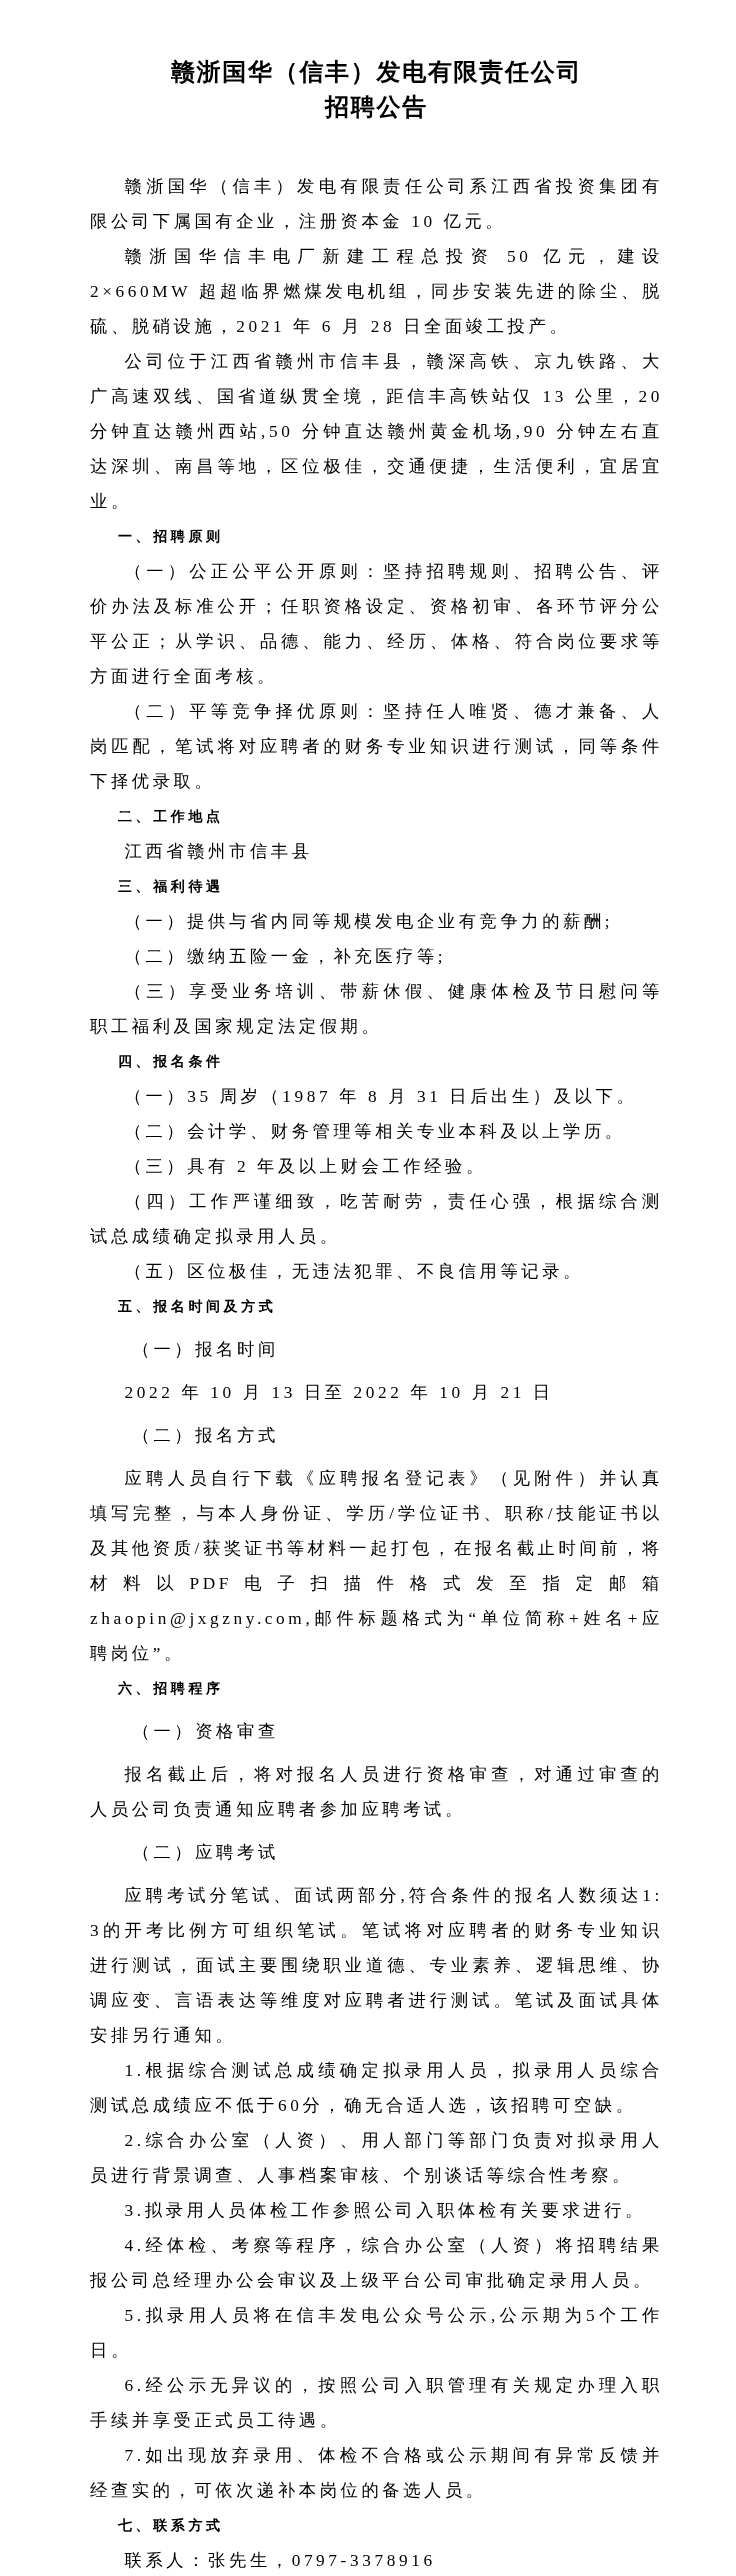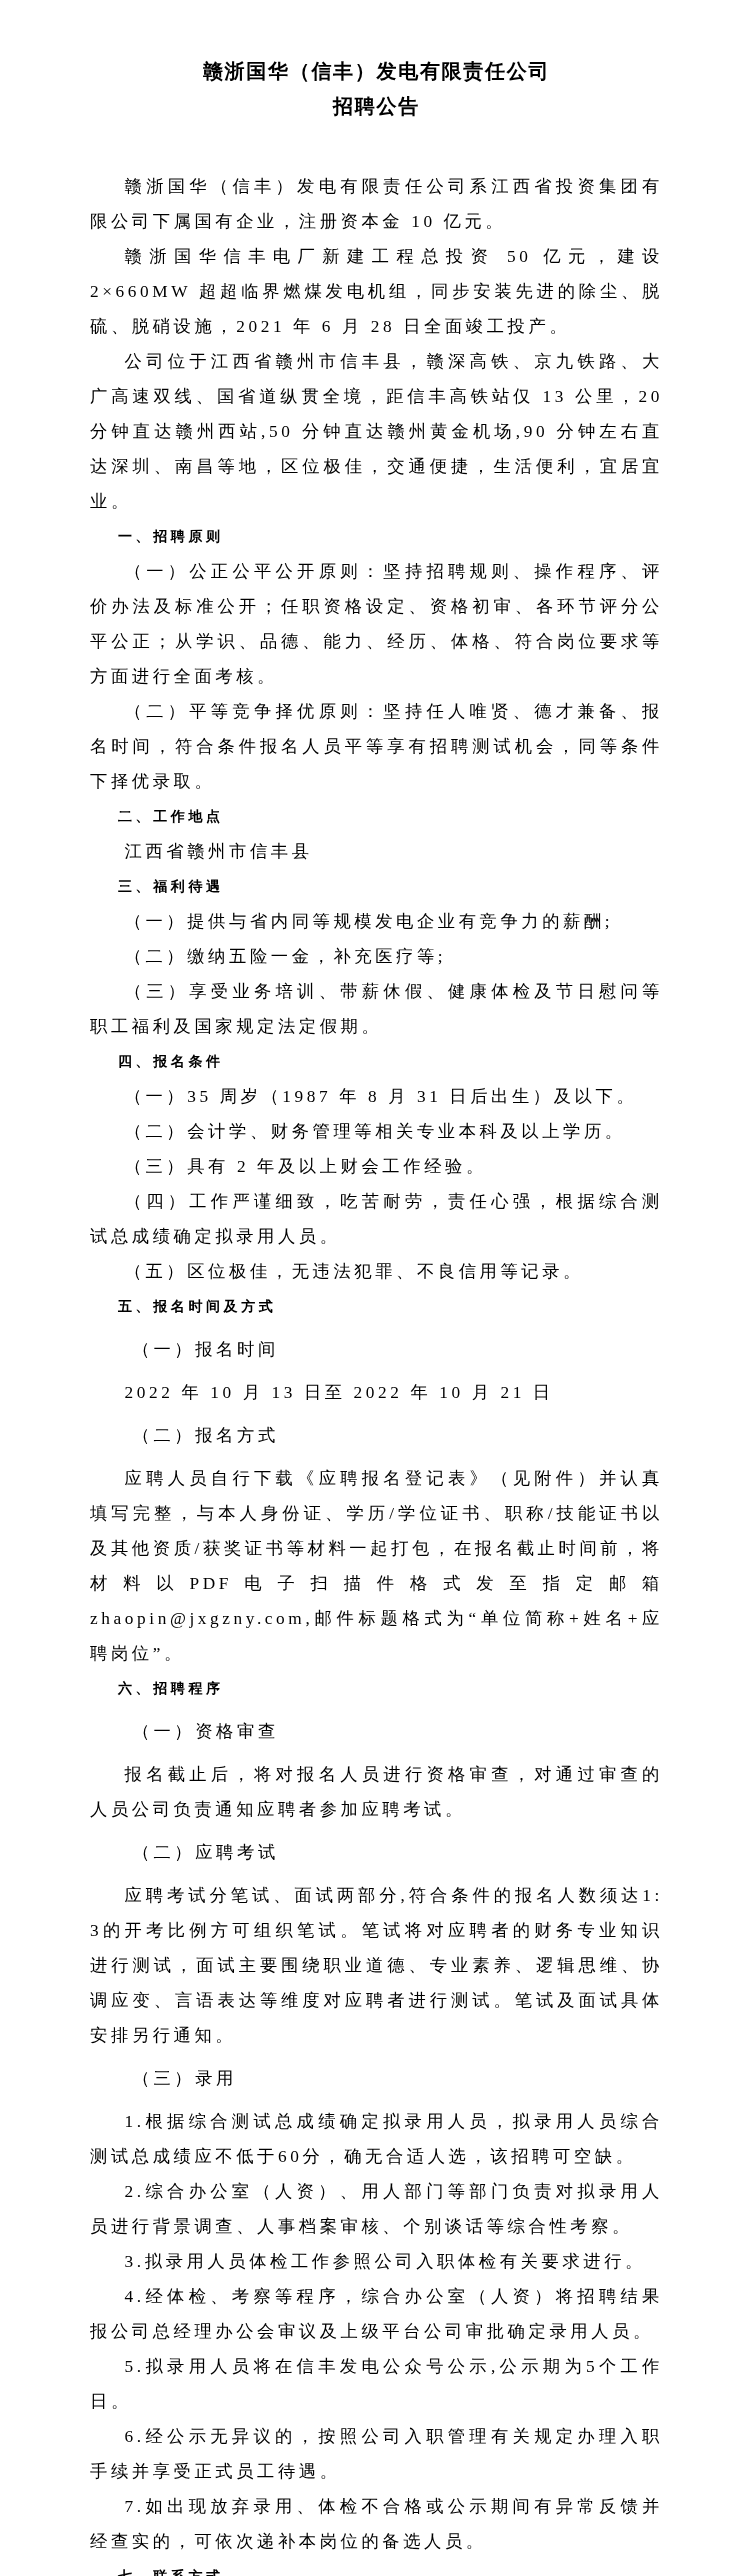--- a/index.html
+++ b/index.html
@@ -19,21 +19,21 @@
     font-family: "Liberation Serif", "DejaVu Serif", serif;
   }
   .title-block {
     margin: 0 0 45px 0;
   }
   .title-line {
     margin: 0;
     text-align: center;
     font-family: "Liberation Sans", "DejaVu Sans", sans-serif;
     font-weight: 700;
-    font-size: 20px;
+    font-size: 24px;
     line-height: 35px;
     letter-spacing: 1.7px;
   }
   .body-p {
     margin: 0;
     font-size: 17.3px;
     line-height: 35px;
     letter-spacing: 3.6px;
     text-indent: 2em;
     text-align: justify;
@@ -65,22 +65,22 @@
     <h1 class="title-line">赣浙国华（信丰）发电有限责任公司</h1>
     <h1 class="title-line">招聘公告</h1>
   </div>
 
   <div>
 
   <p class="body-p">赣浙国华（信丰）发电有限责任公司系江西省投资集团有限公司下属国有企业，注册资本金 10 亿元。</p>
       <p class="body-p">赣浙国华信丰电厂新建工程总投资 50 亿元，建设 2×660MW 超超临界燃煤发电机组，同步安装先进的除尘、脱硫、脱硝设施，2021 年 6 月 28 日全面竣工投产。</p>
       <p class="body-p">公司位于江西省赣州市信丰县，赣深高铁、京九铁路、大广高速双线、国省道纵贯全境，距信丰高铁站仅 13 公里，20 分钟直达赣州西站,50 分钟直达赣州黄金机场,90 分钟左右直达深圳、南昌等地，区位极佳，交通便捷，生活便利，宜居宜业。</p>
       <h2 class="heading">一、招聘原则</h2>
-      <p class="body-p">（一）公正公平公开原则：坚持招聘规则、操作程序、评价办法及标准公开；任职资格设定、资格初审、各环节评分公平公正；从学识、品德、能力、经历、体格、符合岗位要求等方面进行全面考核。</p>
-      <p class="body-p">（二）平等竞争择优原则：坚持任人唯贤、德才兼备、报名时间，符合条件报名人员平等享有招聘测试机会，同等条件下择优录取。</p>
+      <p class="body-p">（一）公正公平公开原则：坚持招聘规则、招聘公告、评价办法及标准公开；任职资格设定、资格初审、各环节评分公平公正；从学识、品德、能力、经历、体格、符合岗位要求等方面进行全面考核。</p>
+      <p class="body-p">（二）平等竞争择优原则：坚持任人唯贤、德才兼备、人岗匹配，笔试将对应聘者的财务专业知识进行测试，同等条件下择优录取。</p>
       <h2 class="heading">二、工作地点</h2>
       <p class="body-p">江西省赣州市信丰县</p>
       <h2 class="heading">三、福利待遇</h2>
       <p class="body-p">（一）提供与省内同等规模发电企业有竞争力的薪酬;</p>
       <p class="body-p">（二）缴纳五险一金，补充医疗等;</p>
       <p class="body-p">（三）享受业务培训、带薪休假、健康体检及节日慰问等职工福利及国家规定法定假期。</p>
       <h2 class="heading">四、报名条件</h2>
       <p class="body-p">（一）35 周岁（1987 年 8 月 31 日后出生）及以下。</p>
       <p class="body-p">（二）会计学、财务管理等相关专业本科及以上学历。</p>
       <p class="body-p">（三）具有 2 年及以上财会工作经验。</p>
@@ -89,21 +89,20 @@
       <h2 class="heading">五、报名时间及方式</h2>
       <p class="subheading">（一）报名时间</p>
       <p class="body-p">2022 年 10 月 13 日至 2022 年 10 月 21 日</p>
       <p class="subheading">（二）报名方式</p>
       <p class="body-p">应聘人员自行下载《应聘报名登记表》（见附件）并认真填写完整，与本人身份证、学历/学位证书、职称/技能证书以及其他资质/获奖证书等材料一起打包，在报名截止时间前，将材料以PDF电子扫描件格式发至指定邮箱zhaopin@jxgzny.com,邮件标题格式为“单位简称+姓名+应聘岗位”。</p>
       <h2 class="heading">六、招聘程序</h2>
       <p class="subheading">（一）资格审查</p>
       <p class="body-p">报名截止后，将对报名人员进行资格审查，对通过审查的人员公司负责通知应聘者参加应聘考试。</p>
       <p class="subheading">（二）应聘考试</p>
       <p class="body-p">应聘考试分笔试、面试两部分,符合条件的报名人数须达1: 3的开考比例方可组织笔试。笔试将对应聘者的财务专业知识进行测试，面试主要围绕职业道德、专业素养、逻辑思维、协调应变、言语表达等维度对应聘者进行测试。笔试及面试具体安排另行通知。</p>
-      <p class="subheading">（三）录用</p>
       <p class="body-p">1.根据综合测试总成绩确定拟录用人员，拟录用人员综合测试总成绩应不低于60分，确无合适人选，该招聘可空缺。</p>
       <p class="body-p">2.综合办公室（人资）、用人部门等部门负责对拟录用人员进行背景调查、人事档案审核、个别谈话等综合性考察。</p>
       <p class="body-p">3.拟录用人员体检工作参照公司入职体检有关要求进行。</p>
       <p class="body-p">4.经体检、考察等程序，综合办公室（人资）将招聘结果报公司总经理办公会审议及上级平台公司审批确定录用人员。</p>
       <p class="body-p">5.拟录用人员将在信丰发电公众号公示,公示期为5个工作日。</p>
       <p class="body-p">6.经公示无异议的，按照公司入职管理有关规定办理入职手续并享受正式员工待遇。</p>
       <p class="body-p">7.如出现放弃录用、体检不合格或公示期间有异常反馈并经查实的，可依次递补本岗位的备选人员。</p>
       <h2 class="heading">七、联系方式</h2>
       <p class="body-p">联系人：张先生，0797-3378916</p>
     </div>

